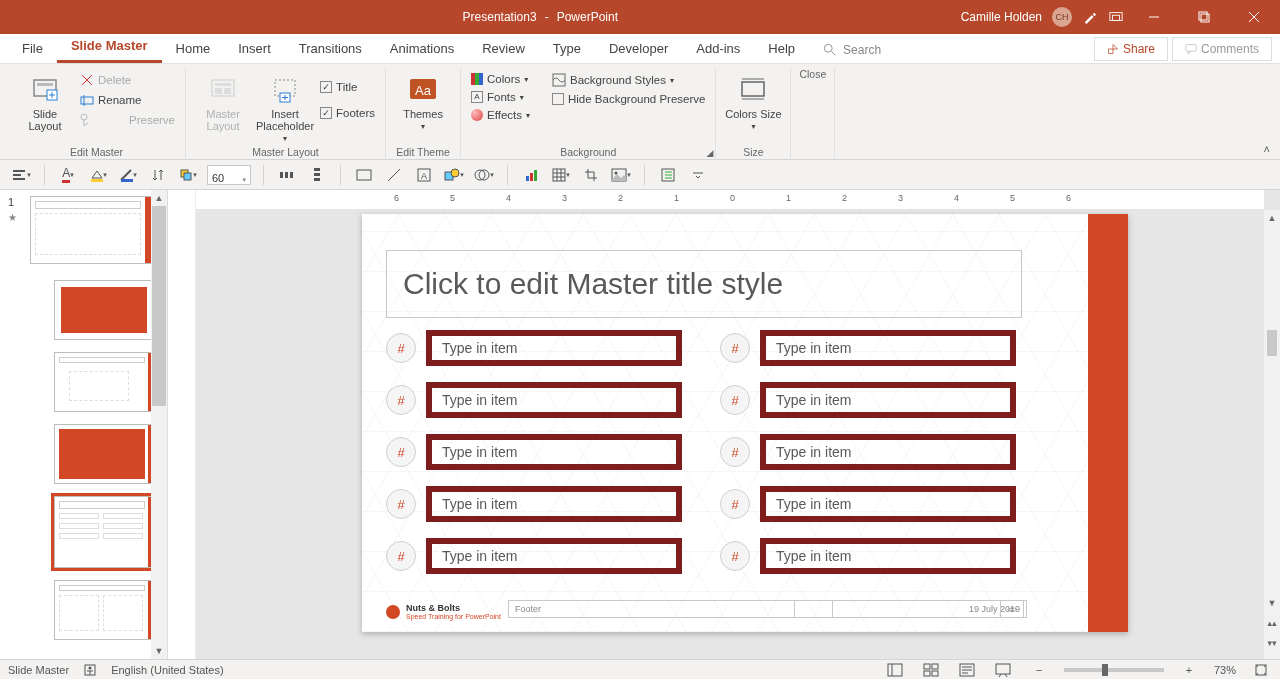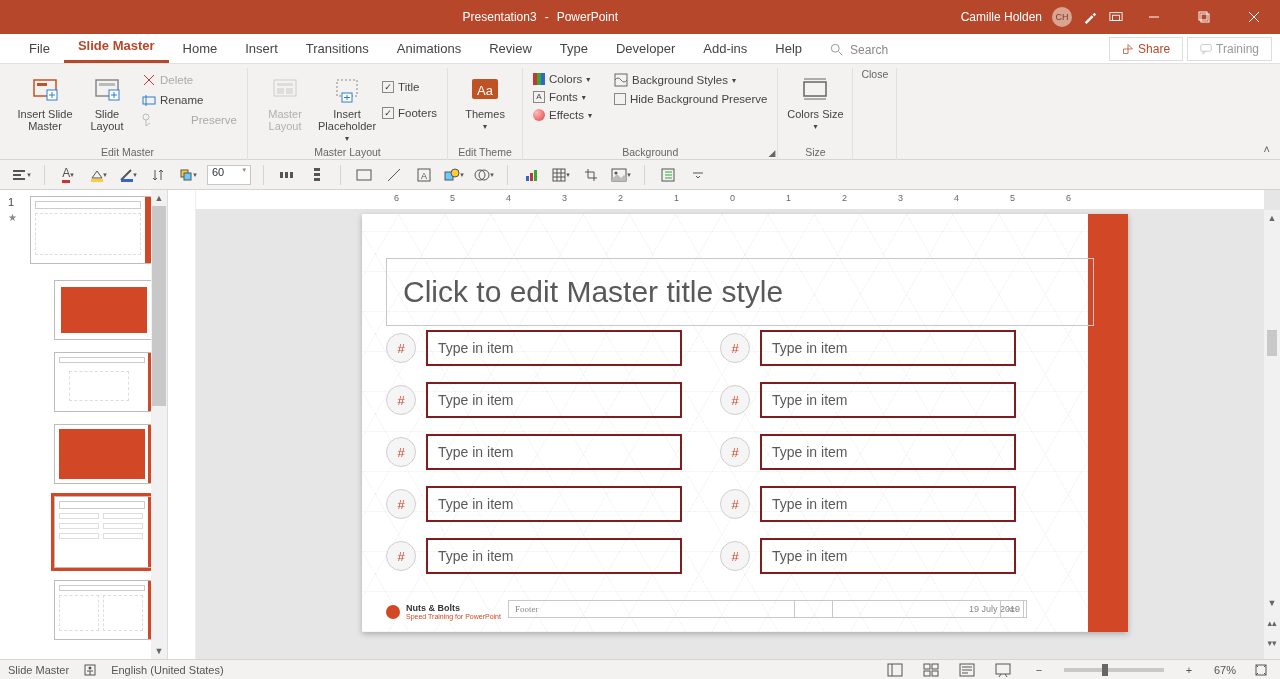--- a/index.html
+++ b/index.html
@@ -7,21 +7,21 @@
 
   
   .titlebar { height: 34px; background: #B7472A; display: flex; align-items: center; color: #fff; font-size: 12px; }
   .titlebar .center { flex: 1; text-align: center; display:flex; justify-content:center; gap:8px; }
   .titlebar .right { display: flex; align-items: center; gap: 10px; padding-right: 6px; }
   .win-btn { width: 40px; height: 34px; display:flex; align-items:center; justify-content:center; }
   .avatar { width:20px; height:20px; border-radius:50%; background:#d9a590; display:flex; align-items:center; justify-content:center; font-size:9px; color:#7a3a2b; }
   .ticon { width:16px; height:16px; display:flex; align-items:center; justify-content:center; }
 
   
-  .tabs { height: 30px; background:#fff; border-bottom:1px solid #e1e1e1; display:flex; align-items:flex-end; padding-left:15px; gap:0; }
+  .tabs { height: 30px; background:#fff; border-bottom:1px solid #e1e1e1; display:flex; align-items:flex-end; padding-left:8px; gap:0; }
   .tab { padding: 6px 14px 7px; font-size:13px; color:#444; }
   .tab.active { color:#B7472A; border-bottom:3px solid #B7472A; font-weight:600; }
   .tabs .spacer { flex:1; }
   .tab-search { display:flex; align-items:center; gap:6px; color:#888; padding:6px 14px; }
   .share-btn { border:1px solid #ddd; padding:4px 12px; margin:2px 4px; color:#B7472A; font-size:12px; display:flex; align-items:center; gap:4px;}
   .comments-btn { border:1px solid #ddd; padding:4px 12px; margin:2px 8px 2px 0; color:#999; font-size:12px; display:flex; align-items:center; gap:4px;}
 
   
   .ribbon { height: 96px; background:#f3f2f1; border-bottom:1px solid #d4d4d4; display:flex; padding:4px 8px 0; position:relative;}
   .group { display:flex; flex-direction:column; align-items:center; padding:0 8px; border-right:1px solid #e1e1e1; height:92px; }
@@ -36,21 +36,21 @@
   .cb { width:12px; height:12px; border:1px solid #888; display:inline-flex; align-items:center; justify-content:center; font-size:9px; color:#333;}
   .swatch { width:12px; height:12px; display:inline-block; }
   .dlg-launcher { font-size:9px; color:#666; position:absolute; right:2px; bottom:2px;}
   .group-wrap { position:relative; }
   .collapse-caret { position:absolute; right:10px; bottom:4px; font-size:11px; color:#555;}
 
   
   .qat { height:30px; background:#f3f2f1; border-bottom:1px solid #d4d4d4; display:flex; align-items:center; gap:8px; padding:0 10px; }
   .qat .sep { width:1px; height:20px; background:#d4d4d4; margin:0 4px;}
   .qat .qbtn { width:22px; height:22px; display:flex; align-items:center; justify-content:center; color:#555;}
-  .qat .fontsize { width:44px; height:20px; border:1px solid #c8c8c8; background:#fff; display:flex; align-items:flex-start; padding:0 4px; font-size:11px; justify-content:space-between;}
+  .qat .fontsize { width:44px; height:20px; border:1px solid #c8c8c8; background:#fff; display:flex; align-items:flex-end; padding:0 4px; font-size:11px; justify-content:space-between;}
 
   
   .workspace { position:absolute; top:190px; bottom:20px; left:0; right:0; display:flex; }
   .thumb-col { width:168px; background:#fff; border-right:1px solid #dcdcdc; position:relative; overflow:hidden;}
   .thumb-scroll { position:absolute; right:0; top:0; bottom:0; width:16px; background:#f1f1f1;}
   .thumb-scroll .track-btn { height:16px; background:#f1f1f1; display:flex; align-items:center; justify-content:center; color:#666; font-size:9px;}
   .thumb-scroll .thumbbar { position:absolute; top:16px; width:14px; left:1px; height:200px; background:#c8c8c8;}
   .master-num { position:absolute; left:8px; top:6px; font-size:11px; color:#444;}
   .master-star { position:absolute; left:8px; top:22px; font-size:10px; color:#888;}
   .mthumb { position:absolute; left:30px; width:122px; height:68px; border:1px solid #bdbdbd; background:#fff; }
@@ -68,24 +68,24 @@
   .canvas-scroll-v { position:absolute; right:0; top:20px; bottom:0; width:16px; background:#f1f1f1;}
   .canvas-scroll-v .navbtn { height:16px; display:flex; align-items:center; justify-content:center; color:#666; font-size:9px;}
 
   .slide { position:absolute; left:166px; top:24px; width:766px; height:418px; background:#fff; box-shadow:0 2px 6px rgba(0,0,0,0.25);}
   .slide .accentbar { position:absolute; right:0; top:0; bottom:0; width:40px; background:#D24726;}
   .hex-bg { position:absolute; inset:0; background:
     repeating-linear-gradient(60deg, rgba(0,0,0,0.03) 0 1px, transparent 1px 40px),
     repeating-linear-gradient(-60deg, rgba(0,0,0,0.03) 0 1px, transparent 1px 40px),
     repeating-linear-gradient(0deg, rgba(0,0,0,0.03) 0 1px, transparent 1px 40px);
   }
-  .title-ph { position:absolute; left:24px; top:44px; width:708px; height:68px; border:1px solid #c8c8c8; display:flex; align-items:center; padding:8px 16px; font-size:30px; color:#595959; font-weight:300;}
+  .title-ph { position:absolute; left:24px; top:36px; width:636px; height:68px; border:1px solid #c8c8c8; display:flex; align-items:center; padding:8px 16px; font-size:30px; color:#595959; font-weight:300;}
   .item-row { position:absolute; display:flex; align-items:center; gap:10px;}
   .item-row .num { width:30px; height:30px; border:1px solid #cfcfcf; border-radius:50%; display:flex; align-items:center; justify-content:center; color:#D24726; font-size:13px; background:#f5f5f5;}
-  .item-row .txt { width:256px; height:36px; border:2px solid #7f1d1d; display:flex; align-items:center; padding:0 10px; color:#595959; font-size:14px;}
+  .item-row .txt { width:256px; height:36px; border:6px solid #7f1d1d; display:flex; align-items:center; padding:0 10px; color:#595959; font-size:14px;}
   .footer-ph { position:absolute; bottom:14px; height:18px; border:1px solid #c8c8c8; font-size:9px; color:#888; display:flex; align-items:center; padding:0 6px;}
   .logo { position:absolute; left:24px; bottom:12px; display:flex; align-items:center; gap:6px; font-size:10px;}
   .logo .dot { width:14px; height:14px; border-radius:50%; background:#D24726; position:relative;}
   .logo .t1 { font-weight:700; color:#333; font-size:9px; line-height:1;}
   .logo .t2 { color:#D24726; font-size:7px; line-height:1;}
 
   
   .status { position:absolute; left:0; right:0; bottom:0; height:20px; background:#f3f2f1; border-top:1px solid #d4d4d4; display:flex; align-items:center; font-size:11px; color:#555; padding:0 8px; gap:14px;}
   .status .spacer { flex:1;}
   .status .vbtn { width:22px; height:18px; display:flex; align-items:center; justify-content:center;}
@@ -162,40 +162,28 @@
     <svg width="12" height="12" viewBox="0 0 16 16">
         <path d="M8 2 L14 8 L8 8 L8 14 L2 14 L2 8 L8 8 Z" fill="none" stroke="#B7472A"></path>
       </svg>
     <span>Share</span>
   </div>
   <div class="comments-btn">
     <svg width="12" height="12" viewBox="0 0 16 16">
         <rect x="1" y="2" width="14" height="9" rx="2" fill="none" stroke="#bbb"></rect>
         <path d="M4 11 L4 15 L8 11" fill="none" stroke="#bbb"></path>
       </svg>
-    <span>Training</span>
+    <span>Comments</span>
   </div>
 </div>
 
 <div class="ribbon">
 
   <div class="group group-wrap">
     <div class="controls">
-      <div class="big-btn">
-        <div class="big-icon">
-            <svg width="28" height="28" viewBox="0 0 28 28">
-              <rect x="3" y="4" width="22" height="16" fill="none" stroke="#C05324" stroke-width="1.5"></rect>
-              <rect x="6" y="7" width="10" height="3" fill="#C05324"></rect>
-              <rect x="16" y="14" width="10" height="10" fill="#fff" stroke="#2b7cd3"></rect>
-              <line x1="21" y1="16" x2="21" y2="22" stroke="#2b7cd3"></line>
-              <line x1="18" y1="19" x2="24" y2="19" stroke="#2b7cd3"></line>
-            </svg>
-          </div>
-        <span>Insert Slide Master</span>
-      </div>
       <div class="big-btn">
         <div class="big-icon">
             <svg width="28" height="28" viewBox="0 0 28 28">
               <rect x="3" y="4" width="22" height="16" fill="none" stroke="#888" stroke-width="1.5"></rect>
               <rect x="6" y="7" width="16" height="3" fill="#bbb"></rect>
               <rect x="16" y="14" width="10" height="10" fill="#fff" stroke="#2b7cd3"></rect>
               <line x1="21" y1="16" x2="21" y2="22" stroke="#2b7cd3"></line>
               <line x1="18" y1="19" x2="24" y2="19" stroke="#2b7cd3"></line>
             </svg>
           </div>
@@ -596,21 +584,21 @@
         <div class="txt">Type in item</div>
       </div>
 
       <div class="logo">
         <div class="dot"></div>
         <div>
           <div class="t1">Nuts &amp; Bolts</div>
           <div class="t2">Speed Training for PowerPoint</div>
         </div>
       </div>
-      <div class="footer-ph" style="left:146px; width:325px;font-family:Liberation Serif, serif;">Footer</div>
+      <div class="footer-ph" style="left:146px; width:325px;">Footer</div>
       <div class="footer-ph" style="left:432px; width:233px; justify-content:flex-end;">19 July 2019</div>
       <div class="footer-ph" style="left:638px; width:24px; justify-content:center;">
         <span style="font-size:8px;">‹#›</span>
       </div>
     </div>
 
     <div class="canvas-scroll-v">
       <div class="navbtn">▲</div>
       <div style="position:absolute; left:3px; top:120px; width:10px; height:26px; background:#c8c8c8;"></div>
       <div class="navbtn" style="position:absolute; bottom:48px; width:100%;">▼</div>
@@ -656,20 +644,20 @@
         <rect x="1" y="1" width="14" height="10" fill="none" stroke="#555"></rect>
         <line x1="6" y1="11" x2="4" y2="14" stroke="#555"></line>
         <line x1="10" y1="11" x2="12" y2="14" stroke="#555"></line>
       </svg>
     </div>
   <div class="vbtn">−</div>
   <div class="zoom-slider">
       <div class="knob"></div>
     </div>
   <div class="vbtn">+</div>
-  <span>67%</span>
+  <span>73%</span>
   <div class="vbtn">
       <svg width="14" height="14">
         <rect x="2" y="2" width="10" height="10" fill="none" stroke="#555"></rect>
         <path d="M4 4 L2 2 M10 4 L12 2 M4 10 L2 12 M10 10 L12 12" stroke="#555"></path>
       </svg>
     </div>
 </div>
 
 </body></html>

